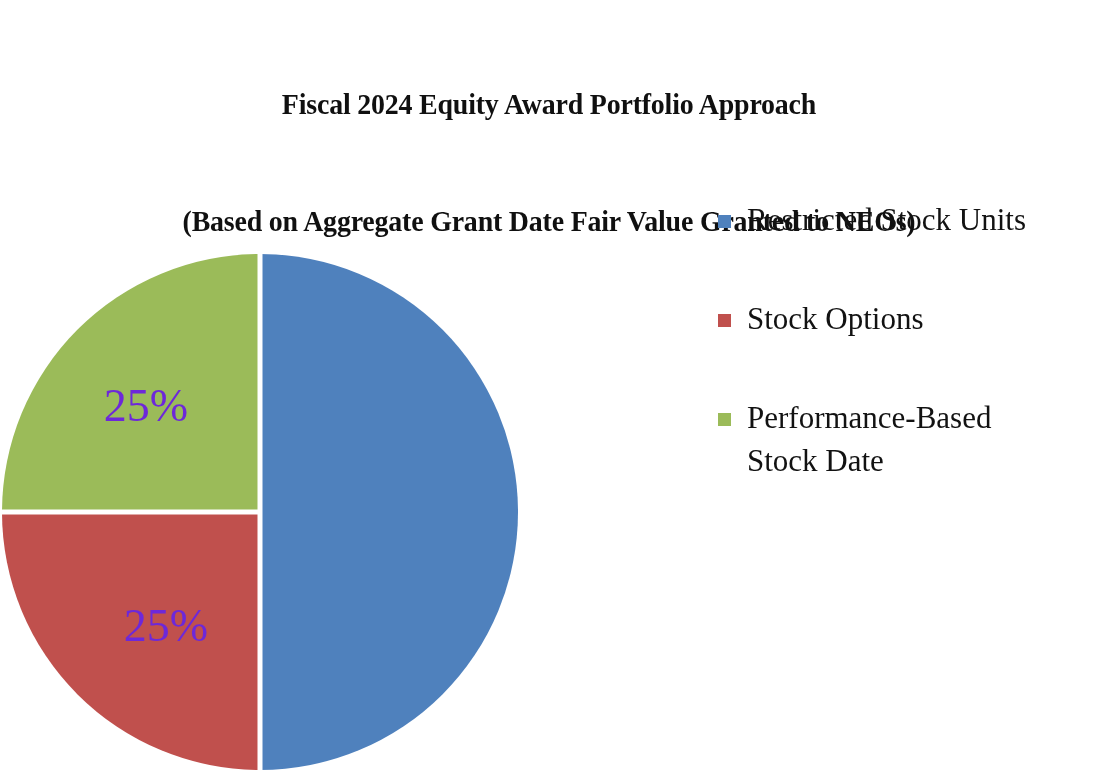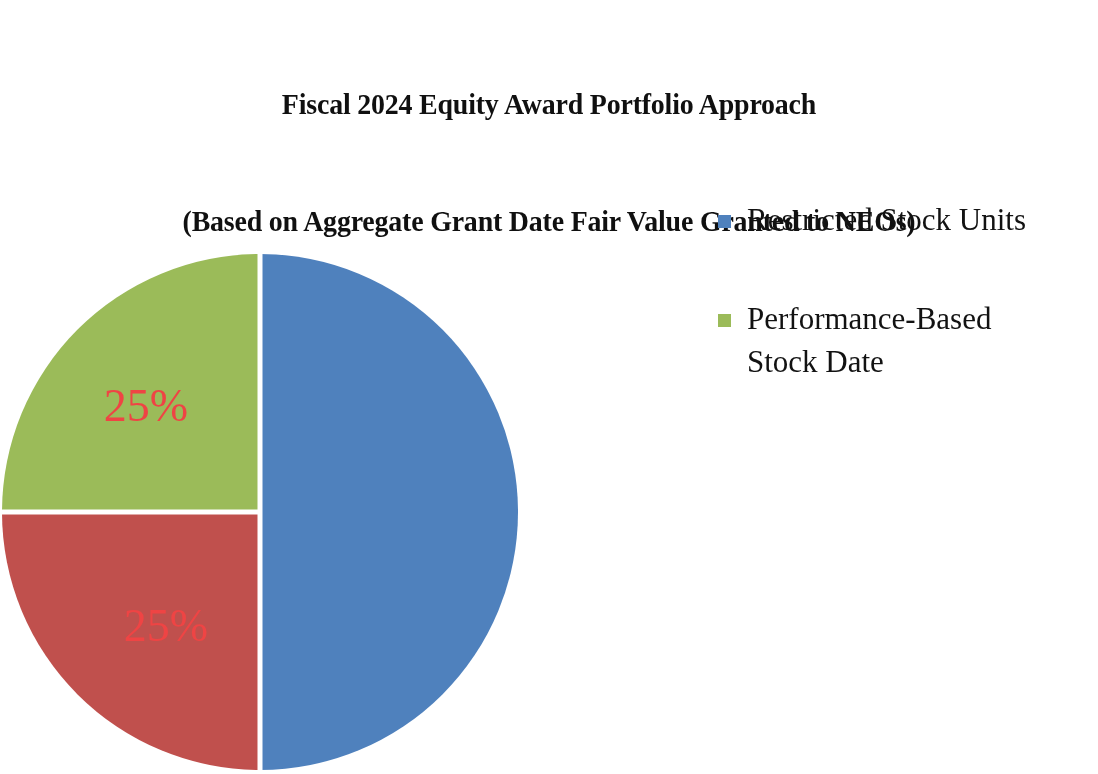--- a/index.html
+++ b/index.html
@@ -47,21 +47,21 @@
   #pie-svg {
     position: absolute;
     left: 0;
     top: 0;
     display: block;
   }
 
   
   .slice-label {
     position: absolute;
-    color: #ef4444;
+    color: #6d28d9;
     font-family: "Liberation Serif", "DejaVu Serif", serif;
     font-size: 46px;
     line-height: 46px;
     font-weight: normal;
     white-space: nowrap;
     transform: translate(-50%, -50%);
     letter-spacing: 0px;
   }
   #slice-label-rsu   { left: 426px; top: 496px; }
   #slice-label-psu   { left: 146px; top: 406px; }
@@ -126,20 +126,24 @@
     <span class="slice-label" id="slice-label-psu">25%</span>
   </div>
 
   <div id="legend">
 
     <div class="legend-item">
       <span class="legend-swatch" style="background:#4f81bd"></span>
       <span class="legend-text">Restricted Stock Units</span>
     </div>
 
+    <div class="legend-item">
+      <span class="legend-swatch" style="background:#c0504d"></span>
+      <span class="legend-text">Stock Options</span>
+    </div>
 
     <div class="legend-item">
       <span class="legend-swatch" style="background:#9bbb59"></span>
       <span class="legend-text">Performance-Based
 Stock Date</span>
     </div>
 
   </div>
 </div>
 

